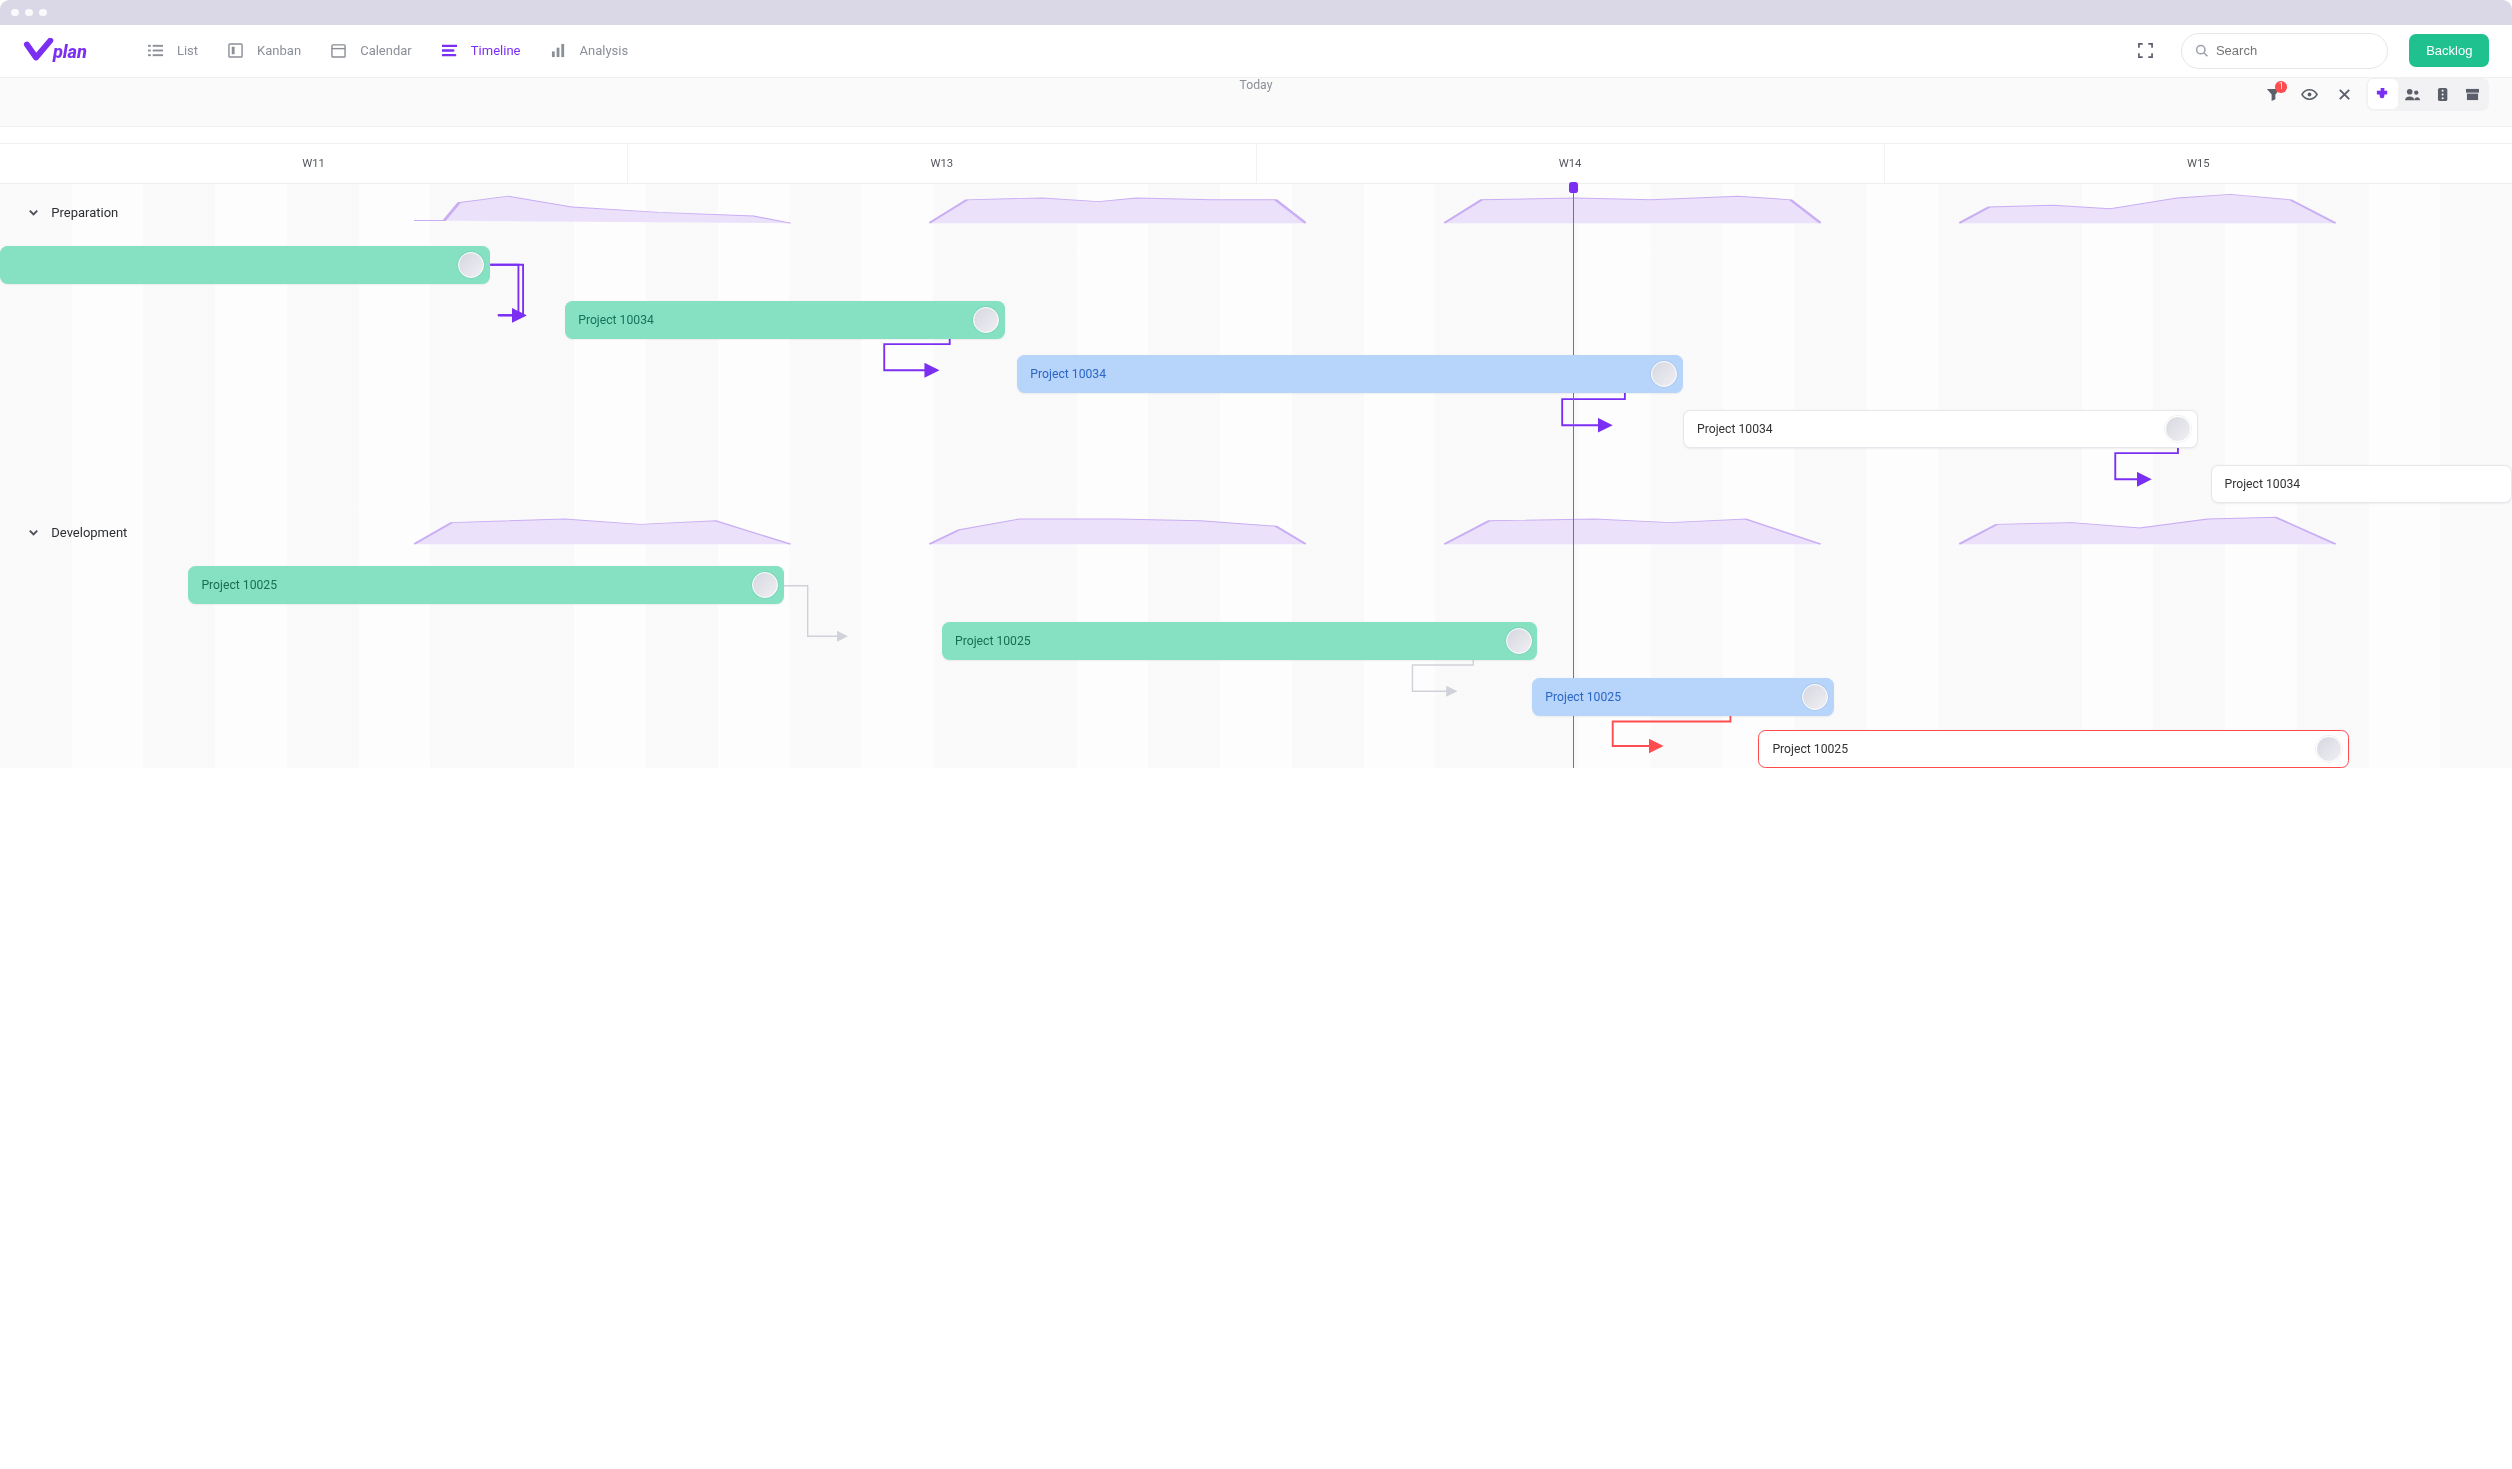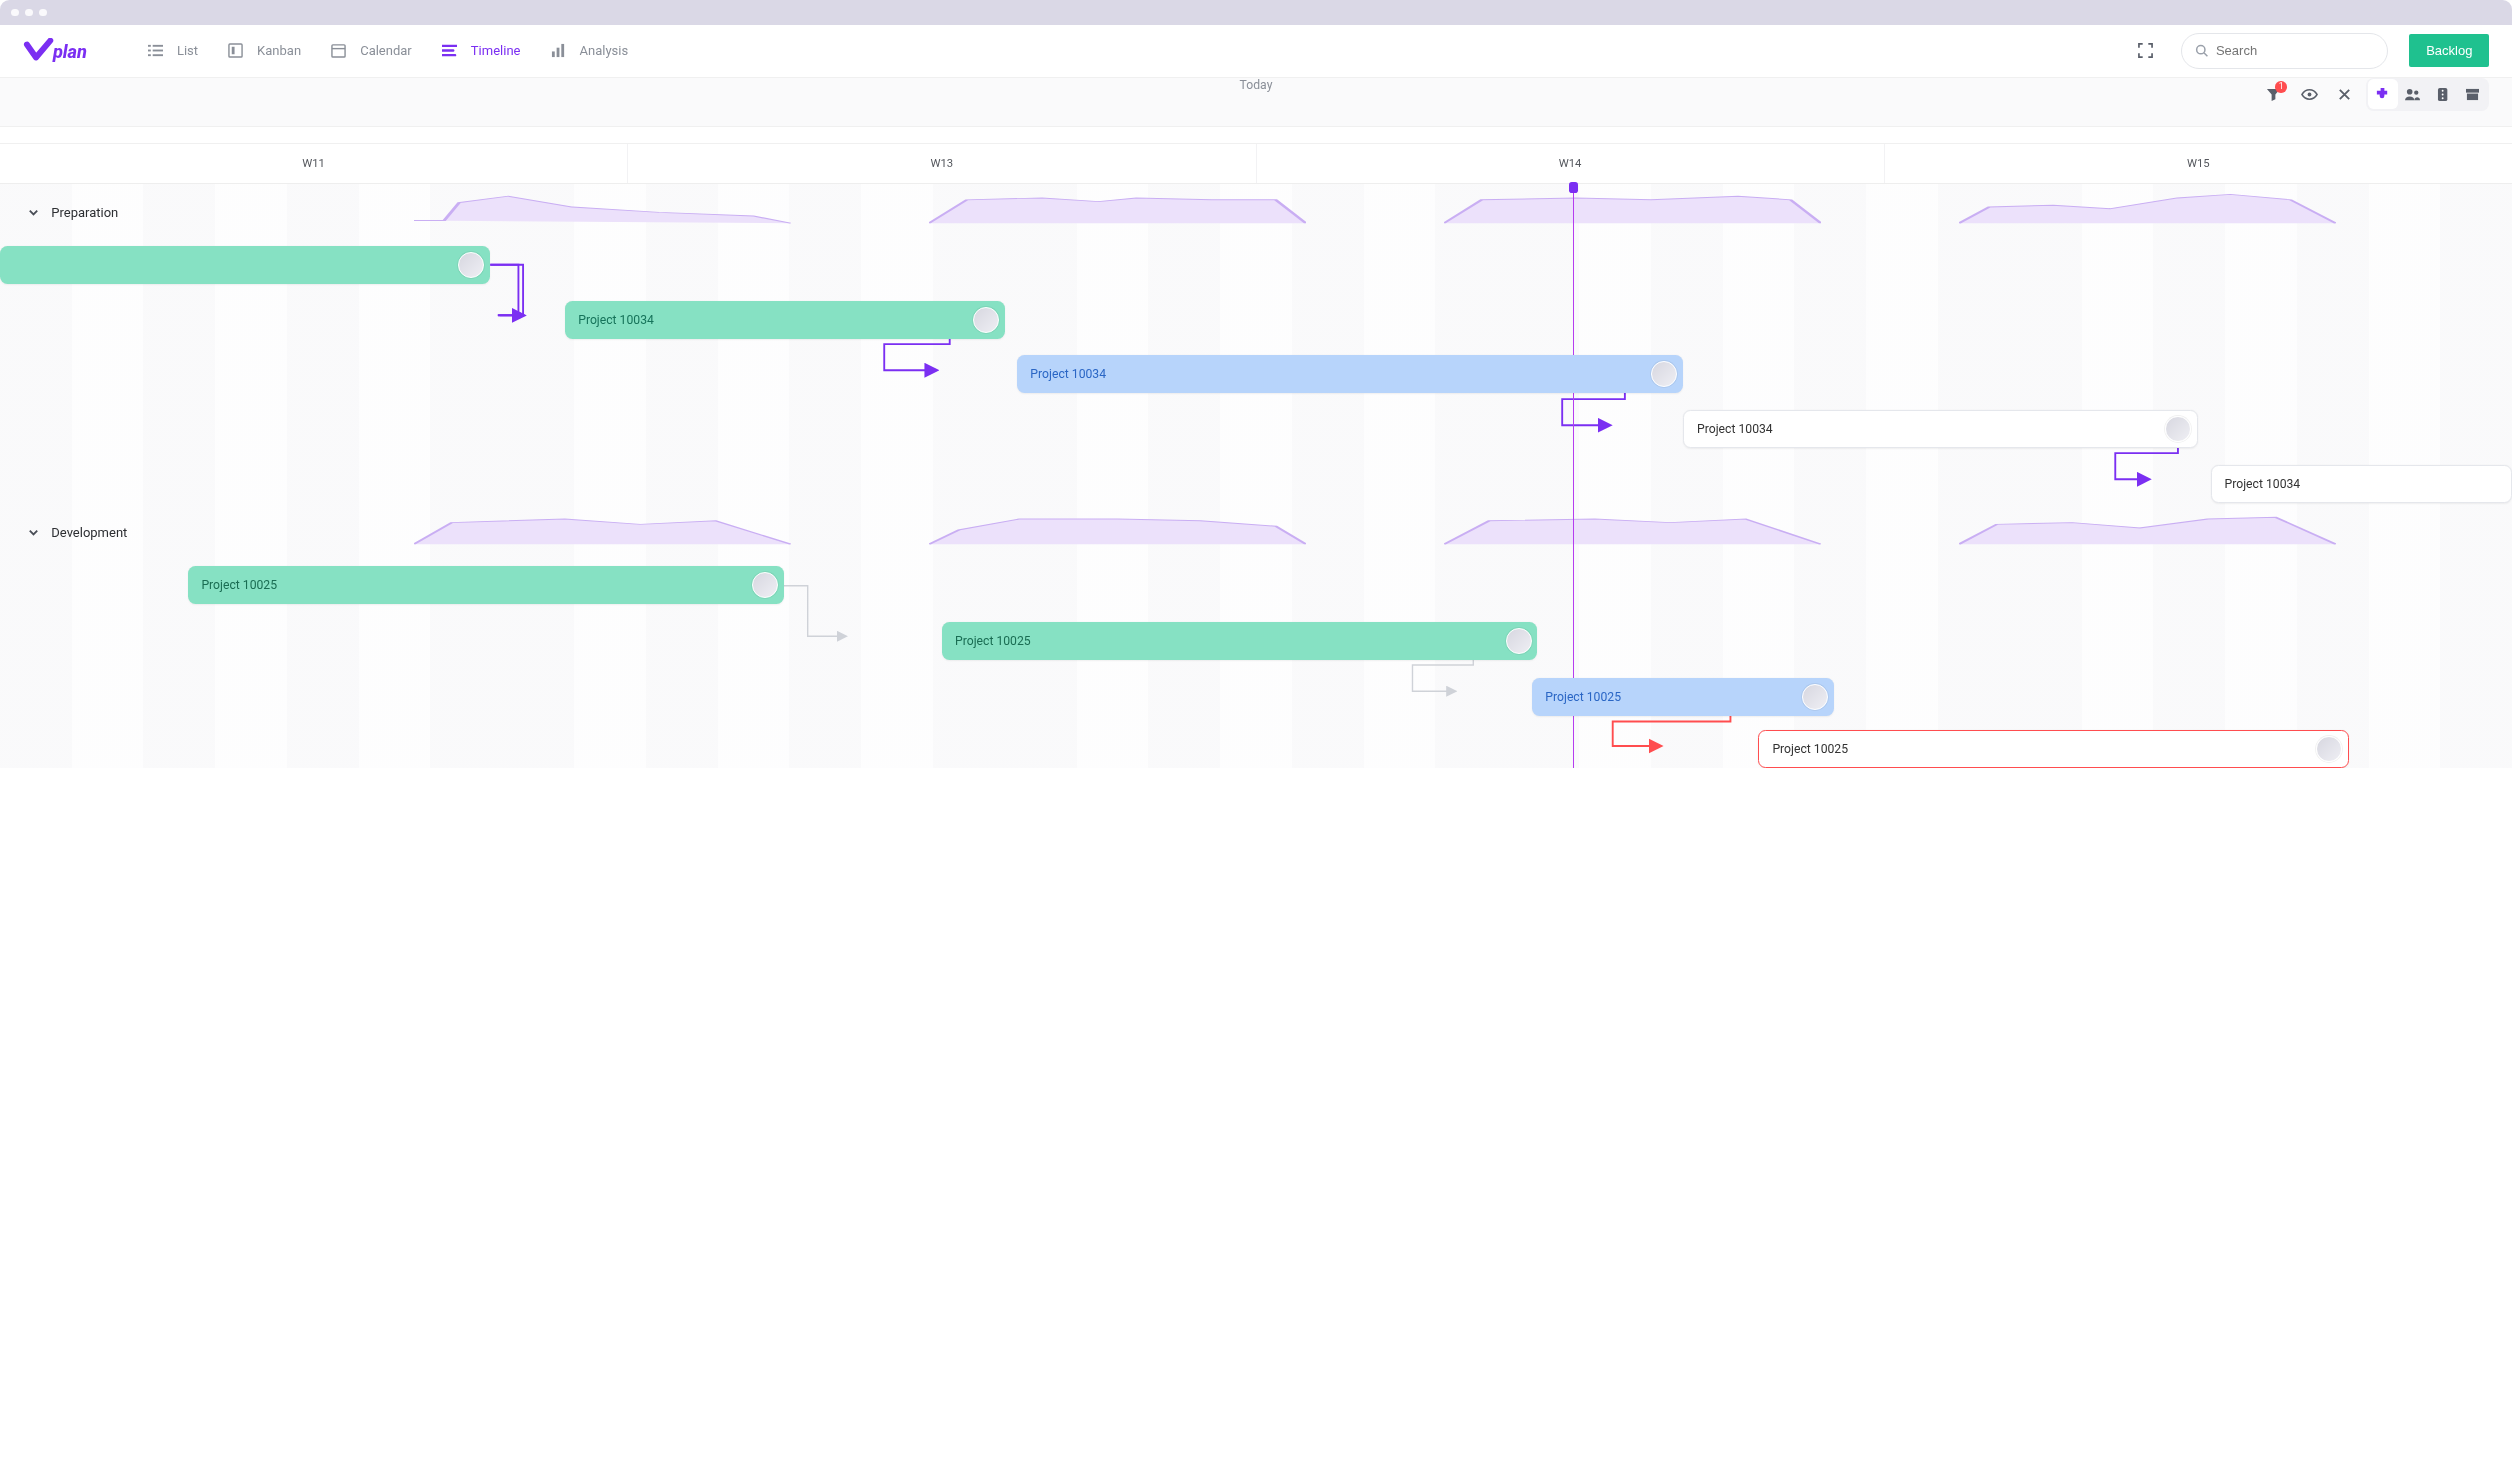--- a/index.html
+++ b/index.html
@@ -12,21 +12,21 @@
   .logo svg{height:26px;}
   .nav { display:flex; gap:7.5px; margin-left:15px;}
   .nav-item { display:flex; align-items:center; gap:14px; padding:5.7px 11.3px; color:#8a8f98; font-size:13px; cursor:pointer; border-radius:5.7px;}
   .nav-item.active { color:#7b2ff2; }
   .nav-item svg { width:15px; height:15px; }
   .spacer { flex:1; }
   .icon-btn { width:30px;height:30px; display:flex;align-items:center;justify-content:center; color:#5a5f6a; cursor:pointer; border-radius:5.7px;}
   .search { display:flex; align-items:center; background:#fff; border:0.9px solid #e4e6ea; border-radius:21px; height:36px; padding:0 13px; width:207px; gap:7.5px;}
   .search input { border:none; outline:none; font-size:13px; color:#555; width:100%; background:transparent;}
   .search svg{color:#9aa0aa;}
-  .backlog-btn { background:#1fc18f; color:#fff; border:none; border-radius:2px; padding:9.4px 17px; font-size:13px; font-weight:500; cursor:pointer;}
+  .backlog-btn { background:#1fc18f; color:#fff; border:none; border-radius:7px; padding:9.4px 17px; font-size:13px; font-weight:500; cursor:pointer;}
   .toolbar { display:flex; align-items:flex-start; height:49px; padding:0 22.6px; border-bottom:0.9px solid #f0f0f0; position:relative; background:#fafafb;}
   .today-label { position:absolute; left:50%; transform:translateX(-50%); color:#8a8f98; font-size:12.2px;}
   .tool-icons { margin-left:auto; display:flex; align-items:center; gap:5.7px;}
   .tool-icons .icon-btn{position:relative;}
   .badge{position:absolute; top:1.9px; right:1.9px; background:#ff4d4f; color:#fff; font-size:8.5px; line-height:11.3px; min-width:11.3px; text-align:center; border-radius:5.7px; padding:0 1.9px;}
   .tool-group{background:#f2f2f5; border-radius:7.5px; display:flex; padding:1.9px;}
   .tool-group .icon-btn.active{background:#fff; color:#7b2ff2;}
   .empty-strip{height:17px; border-bottom:0.9px solid #f0f0f0;}
   .timeline { position:relative; overflow:hidden;}
   .weeks-header { display:flex; height:40px; border-bottom:0.9px solid #eee;}

